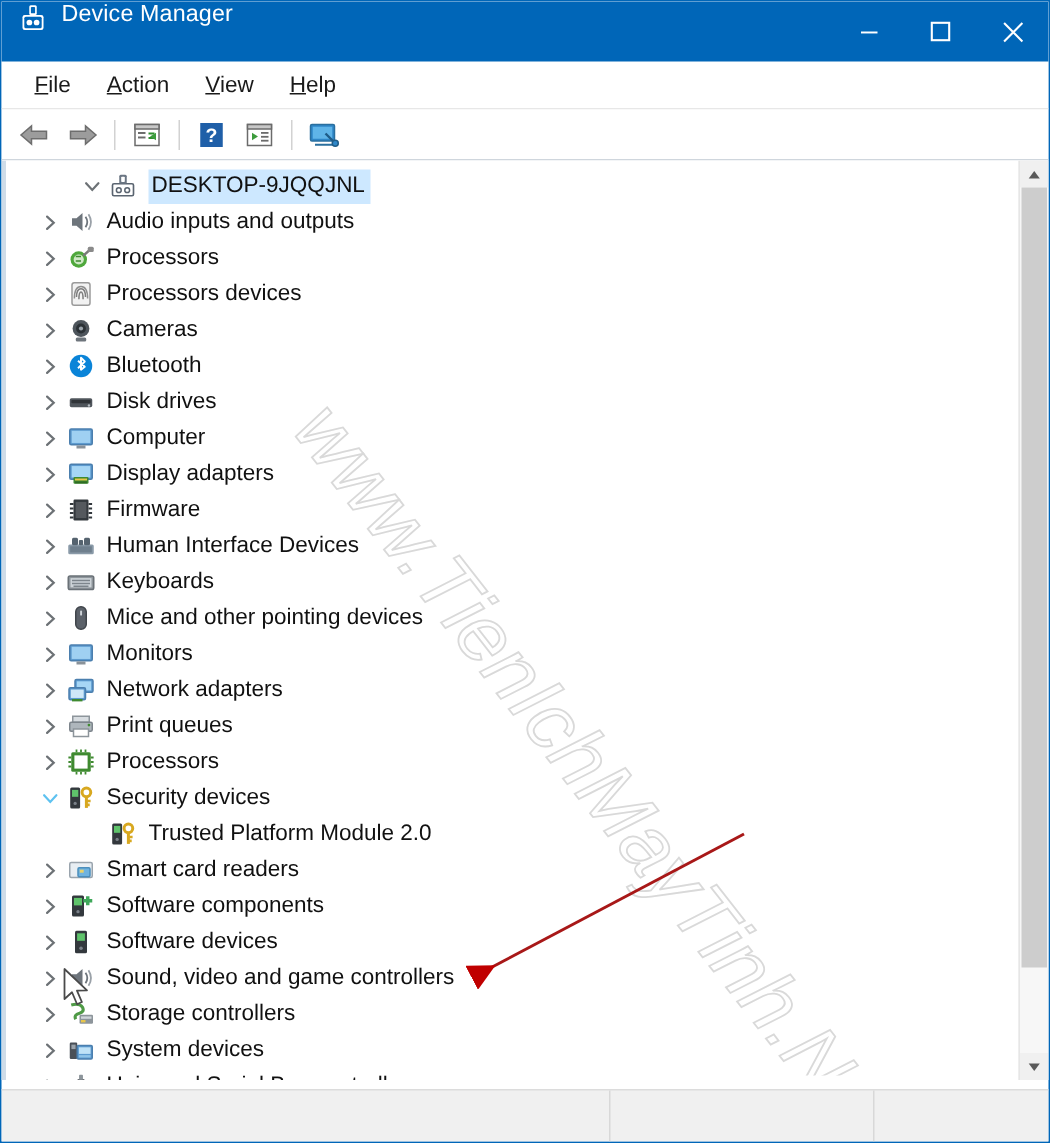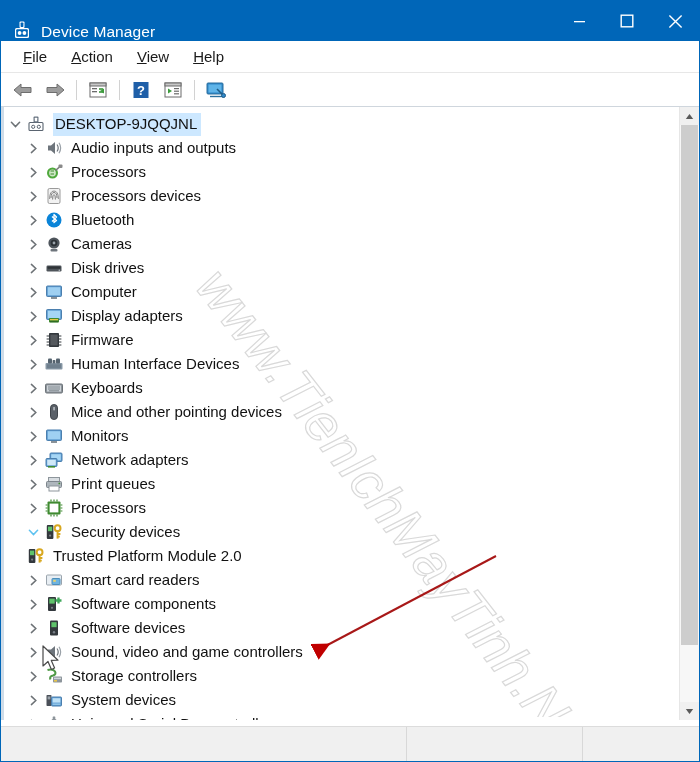--- a/index.html
+++ b/index.html
@@ -23,21 +23,21 @@
     background: #ffffff;
     overflow: hidden;
   }
 
   
   .titlebar {
     position: relative;
     height: 40px;
     background: #0066b8;
     display: flex;
-    align-items: flex-end;
+    align-items: flex-start;
     user-select: none;
   }
   .title-icon {
     width: 22px;
     height: 22px;
     margin-left: 10px;
     margin-right: 8px;
     flex: 0 0 auto;
     position: relative;
   }
@@ -123,20 +123,21 @@
   .tree {
     position: relative;
     padding-top: 5px;
   }
   .row {
     height: 24px;
     display: flex;
     align-items: center;
     position: relative;
     white-space: nowrap;
+    padding-left: 46px;
   }
   .twisty {
     width: 22px;
     height: 24px;
     flex: 0 0 auto;
     display: flex;
     align-items: center;
     justify-content: center;
   }
   .icon {
@@ -394,38 +395,38 @@
               </svg></div>
             <div class="label">Processors devices</div>
           </div>
           <div class="row level1">
             <div class="twisty">
               <svg width="11" height="11" viewBox="0 0 11 11">
                 <path d="M3.4,1.4 L7.8,5.5 L3.4,9.6" stroke="#6d7276" stroke-width="1.5" fill="none" stroke-linecap="round"></path>
               </svg>
             </div>
             <div class="icon"><svg width="20" height="20" viewBox="0 0 20 20">
-                <circle cx="10" cy="10" r="7.5" fill="#0a84d8"></circle>
-                <path d="M8,6.5 L12.5,10.5 L10,12.5 L10,4.5 L12.5,7 L8,11.5" stroke="#ffffff" stroke-width="1.3" fill="none" stroke-linejoin="round"></path>
-              </svg></div>
-            <div class="label">Bluetooth</div>
-          </div>
-          <div class="row level1">
-            <div class="twisty">
-              <svg width="11" height="11" viewBox="0 0 11 11">
-                <path d="M3.4,1.4 L7.8,5.5 L3.4,9.6" stroke="#6d7276" stroke-width="1.5" fill="none" stroke-linecap="round"></path>
-              </svg>
-            </div>
-            <div class="icon"><svg width="20" height="20" viewBox="0 0 20 20">
                 <circle cx="10" cy="9" r="5.6" fill="#4e555c"></circle>
                 <circle cx="10" cy="9" r="3.3" fill="#2b3136"></circle>
                 <circle cx="10" cy="9" r="1.4" fill="#9aa3ab"></circle>
                 <rect x="6.5" y="15" width="7" height="2.6" rx="1" fill="#6e757c"></rect>
               </svg></div>
             <div class="label">Cameras</div>
+          </div>
+          <div class="row level1">
+            <div class="twisty">
+              <svg width="11" height="11" viewBox="0 0 11 11">
+                <path d="M3.4,1.4 L7.8,5.5 L3.4,9.6" stroke="#6d7276" stroke-width="1.5" fill="none" stroke-linecap="round"></path>
+              </svg>
+            </div>
+            <div class="icon"><svg width="20" height="20" viewBox="0 0 20 20">
+                <circle cx="10" cy="10" r="7.5" fill="#0a84d8"></circle>
+                <path d="M8,6.5 L12.5,10.5 L10,12.5 L10,4.5 L12.5,7 L8,11.5" stroke="#ffffff" stroke-width="1.3" fill="none" stroke-linejoin="round"></path>
+              </svg></div>
+            <div class="label">Bluetooth</div>
           </div>
           <div class="row level1">
             <div class="twisty">
               <svg width="11" height="11" viewBox="0 0 11 11">
                 <path d="M3.4,1.4 L7.8,5.5 L3.4,9.6" stroke="#6d7276" stroke-width="1.5" fill="none" stroke-linecap="round"></path>
               </svg>
             </div>
             <div class="icon"><svg width="20" height="20" viewBox="0 0 20 20">
                 <rect x="2.5" y="7.5" width="15" height="6" rx="1.2" fill="#4f555b"></rect>
                 <rect x="3.6" y="8.6" width="12.8" height="2.2" rx=".6" fill="#2f3337"></rect>

